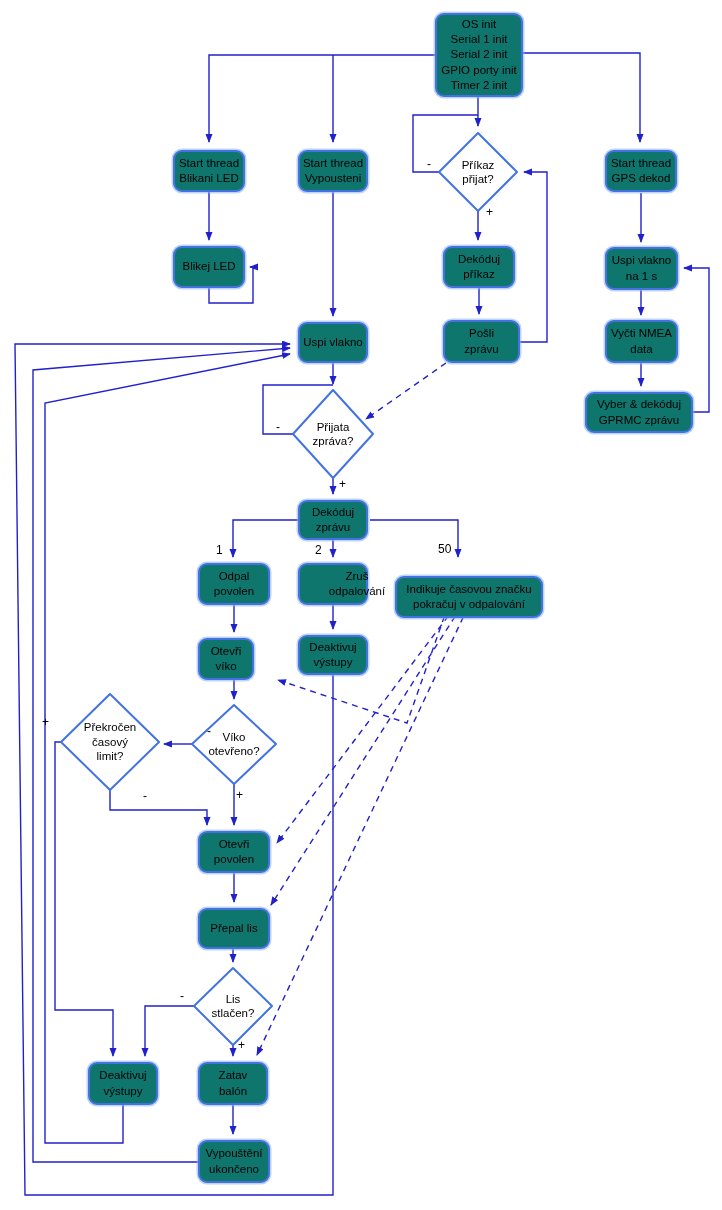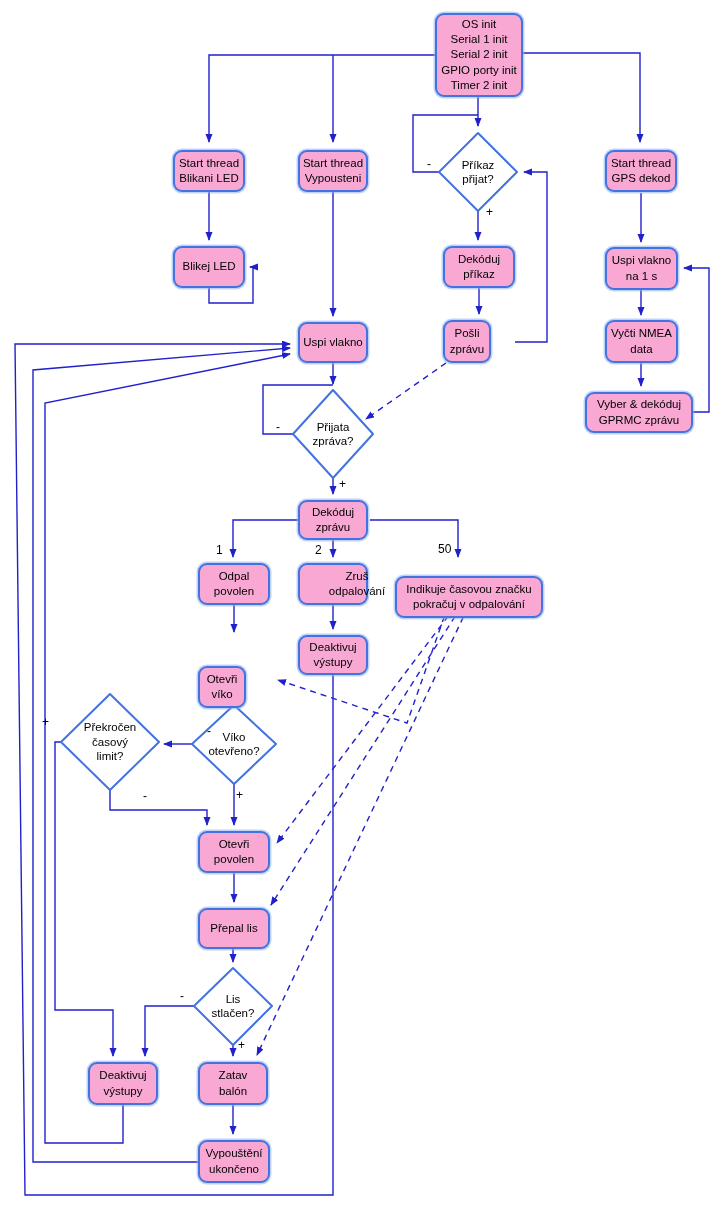--- a/index.html
+++ b/index.html
@@ -1,20 +1,20 @@
 <!DOCTYPE html>
 <html><head>
 <meta charset="utf-8">
 <style>
   html,body{margin:0;padding:0;background:#fff;}
   .stage{position:relative;width:722px;height:1210px;background:#fff;overflow:hidden;
          font-family:"Liberation Sans",sans-serif;}
   svg.wires{position:absolute;left:0;top:0;width:722px;height:1210px;}
   .node{position:absolute;box-sizing:border-box;border:2px solid #4273e0;border-radius:9px;
-        background:#f9a8d4;display:flex;align-items:center;justify-content:center;text-align:center;
+        background:#0f766e;display:flex;align-items:center;justify-content:center;text-align:center;
         font-size:11.5px;line-height:1.32;color:#000;white-space:pre-line;
         box-shadow:0 0 0 1.5px rgba(140,175,240,.55);}
   .dlabel{position:absolute;display:flex;align-items:center;justify-content:center;text-align:center;
         font-size:11.5px;line-height:1.25;color:#000;white-space:pre-line;pointer-events:none;}
   .elabel{position:absolute;font-size:12px;color:#000;line-height:1;}
 </style>
 </head>
 <body>
 
 <div class="stage">
@@ -97,38 +97,38 @@
 Timer 2 init</span></div>
   <div class="node" style="left:173px;top:150px;width:72px;height:42px;"><span>Start thread
 Blikani LED</span></div>
   <div class="node" style="left:298px;top:150px;width:70px;height:42px;"><span>Start thread
 Vypousteni</span></div>
   <div class="node" style="left:605px;top:150px;width:72px;height:42px;"><span>Start thread
 GPS dekod</span></div>
   <div class="node" style="left:173px;top:246px;width:72px;height:42px;"><span>Blikej LED</span></div>
   <div class="node" style="left:443px;top:246px;width:72px;height:42px;"><span>Dekóduj
 příkaz</span></div>
-  <div class="node" style="left:443px;top:320px;width:48px;height:43px;"><span>Pošli
+  <div class="node" style="left:443px;top:320px;width:77px;height:43px;"><span>Pošli
 zprávu</span></div>
   <div class="node" style="left:605px;top:247px;width:73px;height:43px;"><span>Uspi vlakno
 na 1 s</span></div>
   <div class="node" style="left:605px;top:320px;width:73px;height:43px;"><span>Vyčti NMEA
 data</span></div>
   <div class="node" style="left:585px;top:392px;width:108px;height:41px;text-align:center;"><span>Vyber &amp; dekóduj
 GPRMC zprávu</span></div>
   <div class="node" style="left:298px;top:322px;width:70px;height:41px;"><span>Uspi vlakno</span></div>
   <div class="node" style="left:298px;top:500px;width:70px;height:40px;"><span>Dekóduj
 zprávu</span></div>
   <div class="node" style="left:198px;top:563px;width:72px;height:42px;"><span>Odpal
 povolen</span></div>
   <div class="node" style="left:298px;top:563px;width:70px;height:42px;padding-left:48px;"><span>Zruš
 odpalování</span></div>
   <div class="node" style="left:395px;top:576px;width:148px;height:42px;"><span>Indikuje časovou značku
 pokračuj v odpalování</span></div>
-  <div class="node" style="left:198px;top:666px;width:48px;height:42px;"><span>Otevři víko</span></div>
+  <div class="node" style="left:198px;top:638px;width:56px;height:42px;"><span>Otevři víko</span></div>
   <div class="node" style="left:298px;top:635px;width:70px;height:40px;"><span>Deaktivuj
 výstupy</span></div>
   <div class="node" style="left:198px;top:831px;width:72px;height:42px;"><span>Otevři povolen</span></div>
   <div class="node" style="left:198px;top:908px;width:72px;height:41px;"><span>Přepal lis</span></div>
   <div class="node" style="left:198px;top:1062px;width:70px;height:43px;"><span>Zatav
 balón</span></div>
   <div class="node" style="left:88px;top:1062px;width:70px;height:43px;"><span>Deaktivuj
 výstupy</span></div>
   <div class="node" style="left:198px;top:1140px;width:72px;height:43px;"><span>Vypouštění
 ukončeno</span></div>

